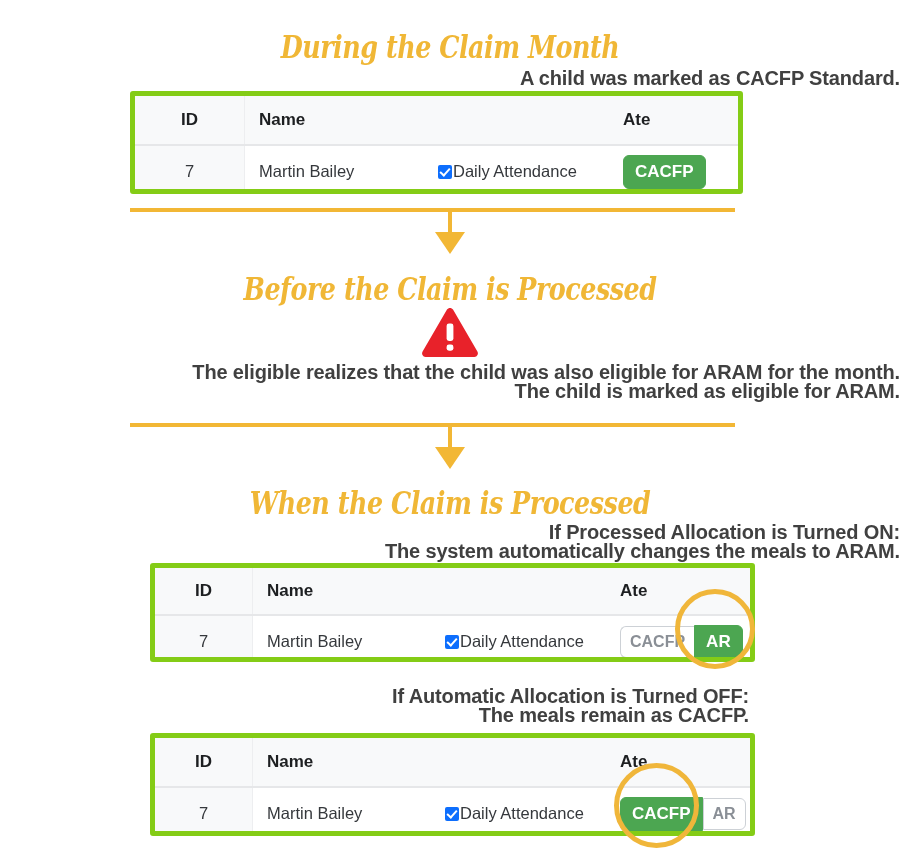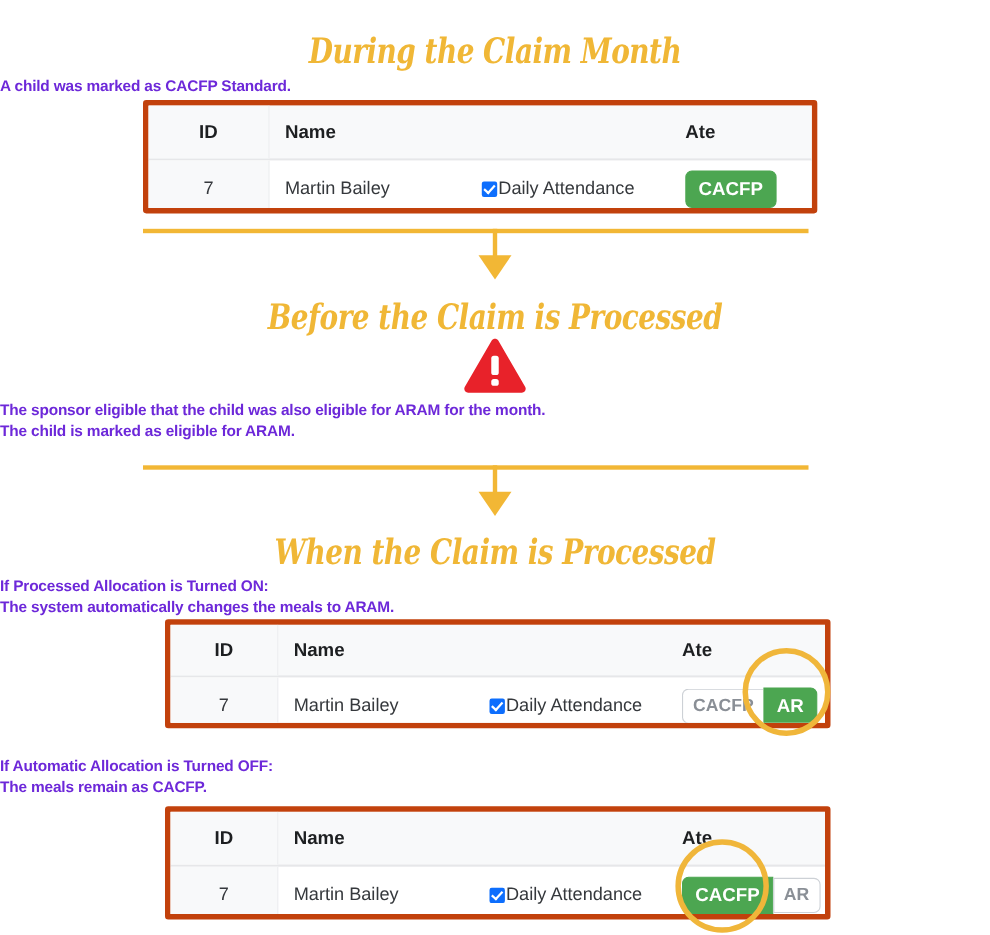--- a/index.html
+++ b/index.html
@@ -28,25 +28,25 @@
     color: #F0B736;
     text-align: center;
     letter-spacing: -0.5px;
     font-size: 27px;
     line-height: 1;
     transform: scaleY(1.18) scaleX(0.94);
     transform-origin: center top;
   }
 
   .caption {
-    text-align: left;
+    text-align: right;
     font-family: "Liberation Sans", sans-serif;
     font-weight: bold;
-    color: #6d28d9;
-    font-size: 14px;
+    color: #404040;
+    font-size: 20px;
     line-height: 19px;
     letter-spacing: -0.15px;
   }
 
   .caption-line { display: block; }
 
   
   .divider {
     position: absolute;
     height: 4px;
@@ -70,21 +70,21 @@
   .warn-wrap {
     position: absolute;
     width: 60px;
     height: 54px;
   }
   .warn-wrap svg { display: block; }
 
   
   .tbl {
     position: absolute;
-    border: 5px solid #c2410c;
+    border: 5px solid #84cc16;
     border-radius: 3px;
     background: #ffffff;
     box-sizing: border-box;
     overflow: hidden;
   }
   .tbl-row {
     display: flex;
     align-items: stretch;
     box-sizing: border-box;
   }
@@ -257,21 +257,21 @@
 
   <div class="warn-wrap" style="left:420px; top:306px;">
     <svg width="60" height="54" viewBox="0 0 60 54" aria-hidden="true">
       <path d="M27.0 3.6 C28.4 1.3 31.6 1.3 33.0 3.6 L57.4 45.6 C58.8 48.0 57.2 51.0 54.4 51.0 L5.6 51.0 C2.8 51.0 1.2 48.0 2.6 45.6 Z" fill="#E8222A"></path>
       <rect x="26.6" y="17.5" width="6.8" height="17.5" rx="2.4" fill="#ffffff"></rect>
       <rect x="26.6" y="38.5" width="6.8" height="6.2" rx="2.4" fill="#ffffff"></rect>
     </svg>
   </div>
 
   <div class="caption" style="position:absolute; left:0; top:363px; width:900px;">
-    <span class="caption-line">The sponsor eligible that the child was also eligible for ARAM for the month.</span>
+    <span class="caption-line">The eligible realizes that the child was also eligible for ARAM for the month.</span>
     <span class="caption-line">The child is marked as eligible for ARAM.</span>
   </div>
 
   <div class="divider" style="left:130px; top:423px; width:605px;"></div>
   <div class="arrow-stem" style="left:448px; top:423px; height:27px;"></div>
   <div class="arrow-head" style="left:435px; top:447px;"></div>
 
   <div class="script-heading" style="position:absolute; left:0; top:487px; width:900px;">When the Claim is Processed</div>
 
   <div class="caption" style="position:absolute; left:0; top:523px; width:900px;">

